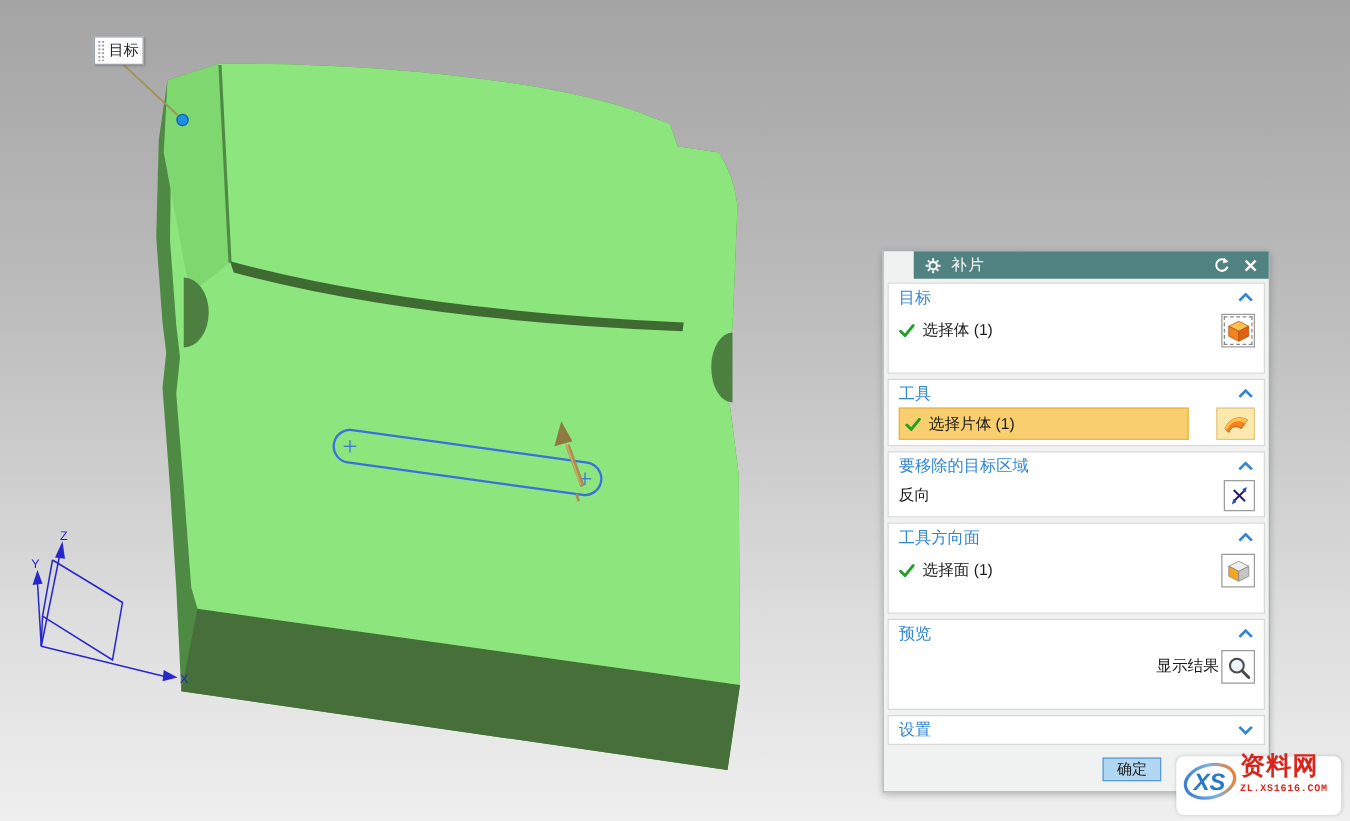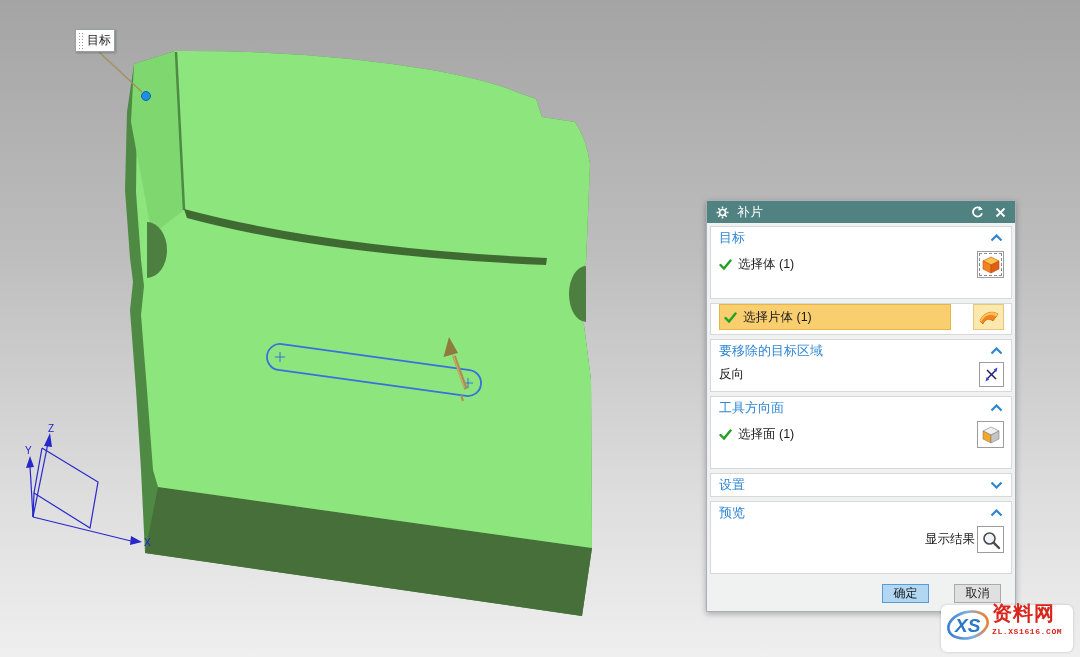--- a/index.html
+++ b/index.html
@@ -11,21 +11,21 @@
   
   .target-tag{position:absolute;left:75px;top:29px;width:40px;height:23px;background:#fdfdfd;
     border:1px solid #9aa0a6;box-shadow:1px 1px 2px rgba(0,0,0,.25);display:flex;align-items:center;box-sizing:border-box;}
   .tag-grip{width:6px;height:17px;margin-left:2px;
     background-image:radial-gradient(#9a9a9a 34%,transparent 36%);background-size:3px 3px;}
   .tag-text{font-size:12px;color:#222;margin-left:3px;white-space:nowrap;}
 
   
   #dialog{position:absolute;left:706px;top:200px;width:310px;background:#f0f1f1;
     border:1px solid #a9b1b5;box-shadow:0 2px 6px rgba(0,0,0,.28);box-sizing:border-box;}
-  .titlebar{height:22px;background:#4f8280;display:flex;align-items:center;padding:0 7px;gap:7px;}
+  .titlebar{height:22px;background:#4f8280;display:flex;align-items:center;padding:0 7px;gap:7px;margin-left:24px;}
   .titlebar .title{color:#fff;font-size:12.5px;letter-spacing:1px;flex:0 0 auto;}
   .tb-spacer{flex:1;}
   .tb-btn{display:flex;align-items:center;justify-content:center;width:16px;height:16px;cursor:default;}
   .dbody{padding:3px 3px 4px 3px;display:flex;flex-direction:column;gap:4px;}
   .section{background:#fff;border:1px solid #d8d8d8;box-sizing:border-box;}
   .sec-header{height:22px;display:flex;align-items:center;padding:0 8px;}
   .sec-header .sec-title{color:#2f86d2;font-size:13px;flex:1;white-space:nowrap;}
   .sec-row{display:flex;align-items:center;padding:2px 7px 20px 8px;}
   .sec-row.tight{padding:0 7px 4px 8px;gap:20px;}
   .row-label{font-size:12.5px;color:#1a1a1a;margin-left:6px;white-space:nowrap;}
@@ -173,20 +173,26 @@
                 <polygon points="10,2 18,6 10,10 2,6" fill="#ffc14f" stroke="#b35309" stroke-width="0.6"></polygon>
                 <polygon points="2,6 10,10 10,18 2,14" fill="#f58220" stroke="#b35309" stroke-width="0.6"></polygon>
                 <polygon points="18,6 10,10 10,18 18,14" fill="#e05f12" stroke="#b35309" stroke-width="0.6"></polygon>
               </svg>
             </span>
           </span>
         </div>
       </div>
 
       <div class="section">
+        <div class="sec-header">
+          <span class="sec-title">工具</span>
+          <svg width="13" height="8" viewBox="0 0 13 8">
+            <polyline points="1.5,6.5 6.5,1.5 11.5,6.5" fill="none" stroke="#2f86d2" stroke-width="2.2"></polyline>
+          </svg>
+        </div>
         <div class="sec-row tight">
           <span class="hl-row">
             <svg width="13" height="11" viewBox="0 0 13 11">
               <polyline points="1.5,6 5,9.5 11.5,1.5" fill="none" stroke="#21a121" stroke-width="2.4" stroke-linecap="round"></polyline>
             </svg>
             <span class="row-label">选择片体 (1)</span>
           </span>
           <span class="hl-cell">
             <svg width="22" height="18" viewBox="0 0 22 18">
               <path d="M2,13 C5,5 13,2 20,6 L15,13 C11,10 7,11 5,16 Z" fill="#f58220" stroke="#b35309" stroke-width="0.6"></path>
@@ -235,42 +241,42 @@
               <polygon points="10,2 18,6 10,10 2,6" fill="#f0f0f0" stroke="#808080" stroke-width="0.6"></polygon>
               <polygon points="2,6 10,10 10,18 2,14" fill="#f5a623" stroke="#808080" stroke-width="0.6"></polygon>
               <polygon points="18,6 10,10 10,18 18,14" fill="#c5c5c5" stroke="#808080" stroke-width="0.6"></polygon>
             </svg>
           </span>
         </div>
       </div>
 
       <div class="section">
         <div class="sec-header">
-          <span class="sec-title">设置</span>
-          <svg width="13" height="8" viewBox="0 0 13 8">
-            <polyline points="1.5,1.5 6.5,6.5 11.5,1.5" fill="none" stroke="#2f86d2" stroke-width="2.2"></polyline>
-          </svg>
-        </div>
-      </div>
-
-      <div class="section">
-        <div class="sec-header">
           <span class="sec-title">预览</span>
           <svg width="13" height="8" viewBox="0 0 13 8">
             <polyline points="1.5,6.5 6.5,1.5 11.5,6.5" fill="none" stroke="#2f86d2" stroke-width="2.2"></polyline>
           </svg>
         </div>
         <div class="sec-row" style="justify-content:flex-end;">
           <span class="row-label noc">显示结果</span>
           <span class="icon-btn" style="margin-left:2px;">
             <svg width="20" height="20" viewBox="0 0 20 20">
               <circle cx="8.5" cy="8.5" r="5.5" fill="#eef4fa" stroke="#4a4a4a" stroke-width="1.6"></circle>
               <line x1="12.8" y1="12.8" x2="18" y2="18" stroke="#4a4a4a" stroke-width="2.4" stroke-linecap="round"></line>
             </svg>
           </span>
+        </div>
+      </div>
+
+      <div class="section">
+        <div class="sec-header">
+          <span class="sec-title">设置</span>
+          <svg width="13" height="8" viewBox="0 0 13 8">
+            <polyline points="1.5,1.5 6.5,6.5 11.5,1.5" fill="none" stroke="#2f86d2" stroke-width="2.2"></polyline>
+          </svg>
         </div>
       </div>
 
       <div class="footer">
         <div class="btn ok">确定</div>
         <div class="btn cancel">取消</div>
       </div>
     </div>
   </div>
 

